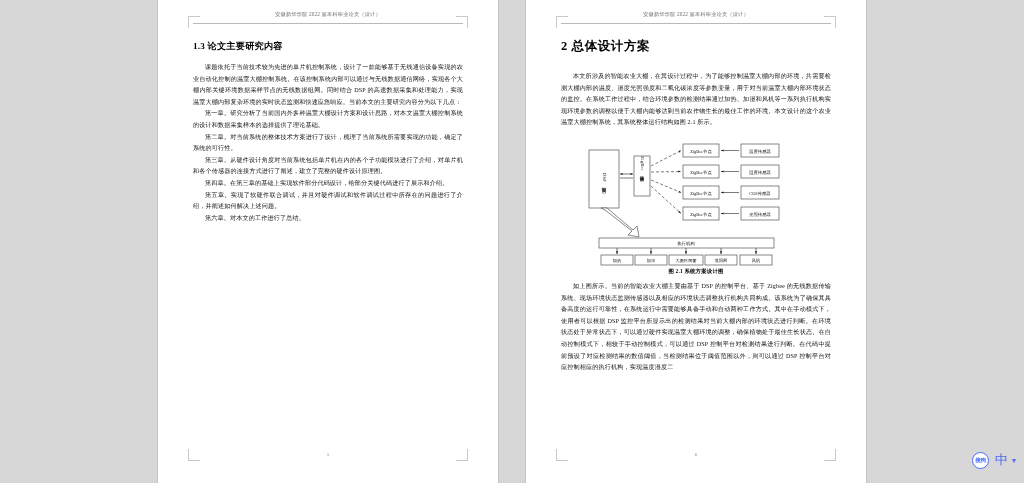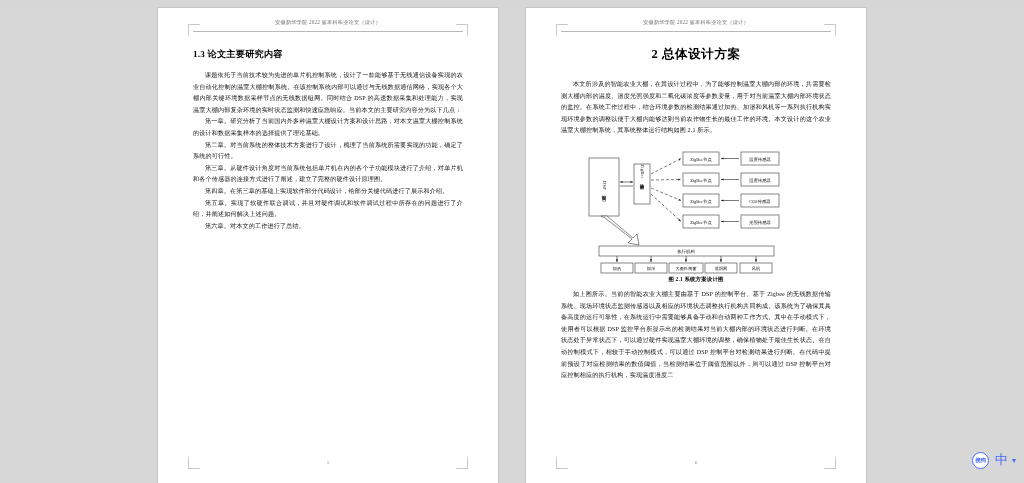--- a/index.html
+++ b/index.html
@@ -15,21 +15,20 @@
     position: relative;
   }
 
   .workspace {
     position: absolute;
     inset: 0;
     display: flex;
     justify-content: center;
     gap: 28px;
     background: #d7d7d7;
-    margin-top: 8px;
   }
 
   
   .page {
     position: relative;
     width: 340px;
     height: 483px;
     background: #ffffff;
     box-shadow: 0 0 0 1px #c4c4c4;
     overflow: hidden;
@@ -70,21 +69,21 @@
   }
   .crop.tl { left: 30px;  top: 16px;  border-left-width: 1px;  border-top-width: 1px; }
   .crop.tr { right: 30px; top: 16px;  border-right-width: 1px; border-top-width: 1px; }
   .crop.bl { left: 30px;  bottom: 22px; border-left-width: 1px;  border-bottom-width: 1px; }
   .crop.br { right: 30px; bottom: 22px; border-right-width: 1px; border-bottom-width: 1px; }
 
   
   h1.chapter-title {
     font-size: 12.5px;
     font-weight: bold;
-    text-align: center;
+    text-align: left;
     margin: 14px 0 16px 0;
     letter-spacing: .6px;
     color: #000;
   }
   h2.section-title {
     font-size: 9.2px;
     font-weight: bold;
     margin: 0 0 9px 0;
     letter-spacing: .2px;
     color: #000;

